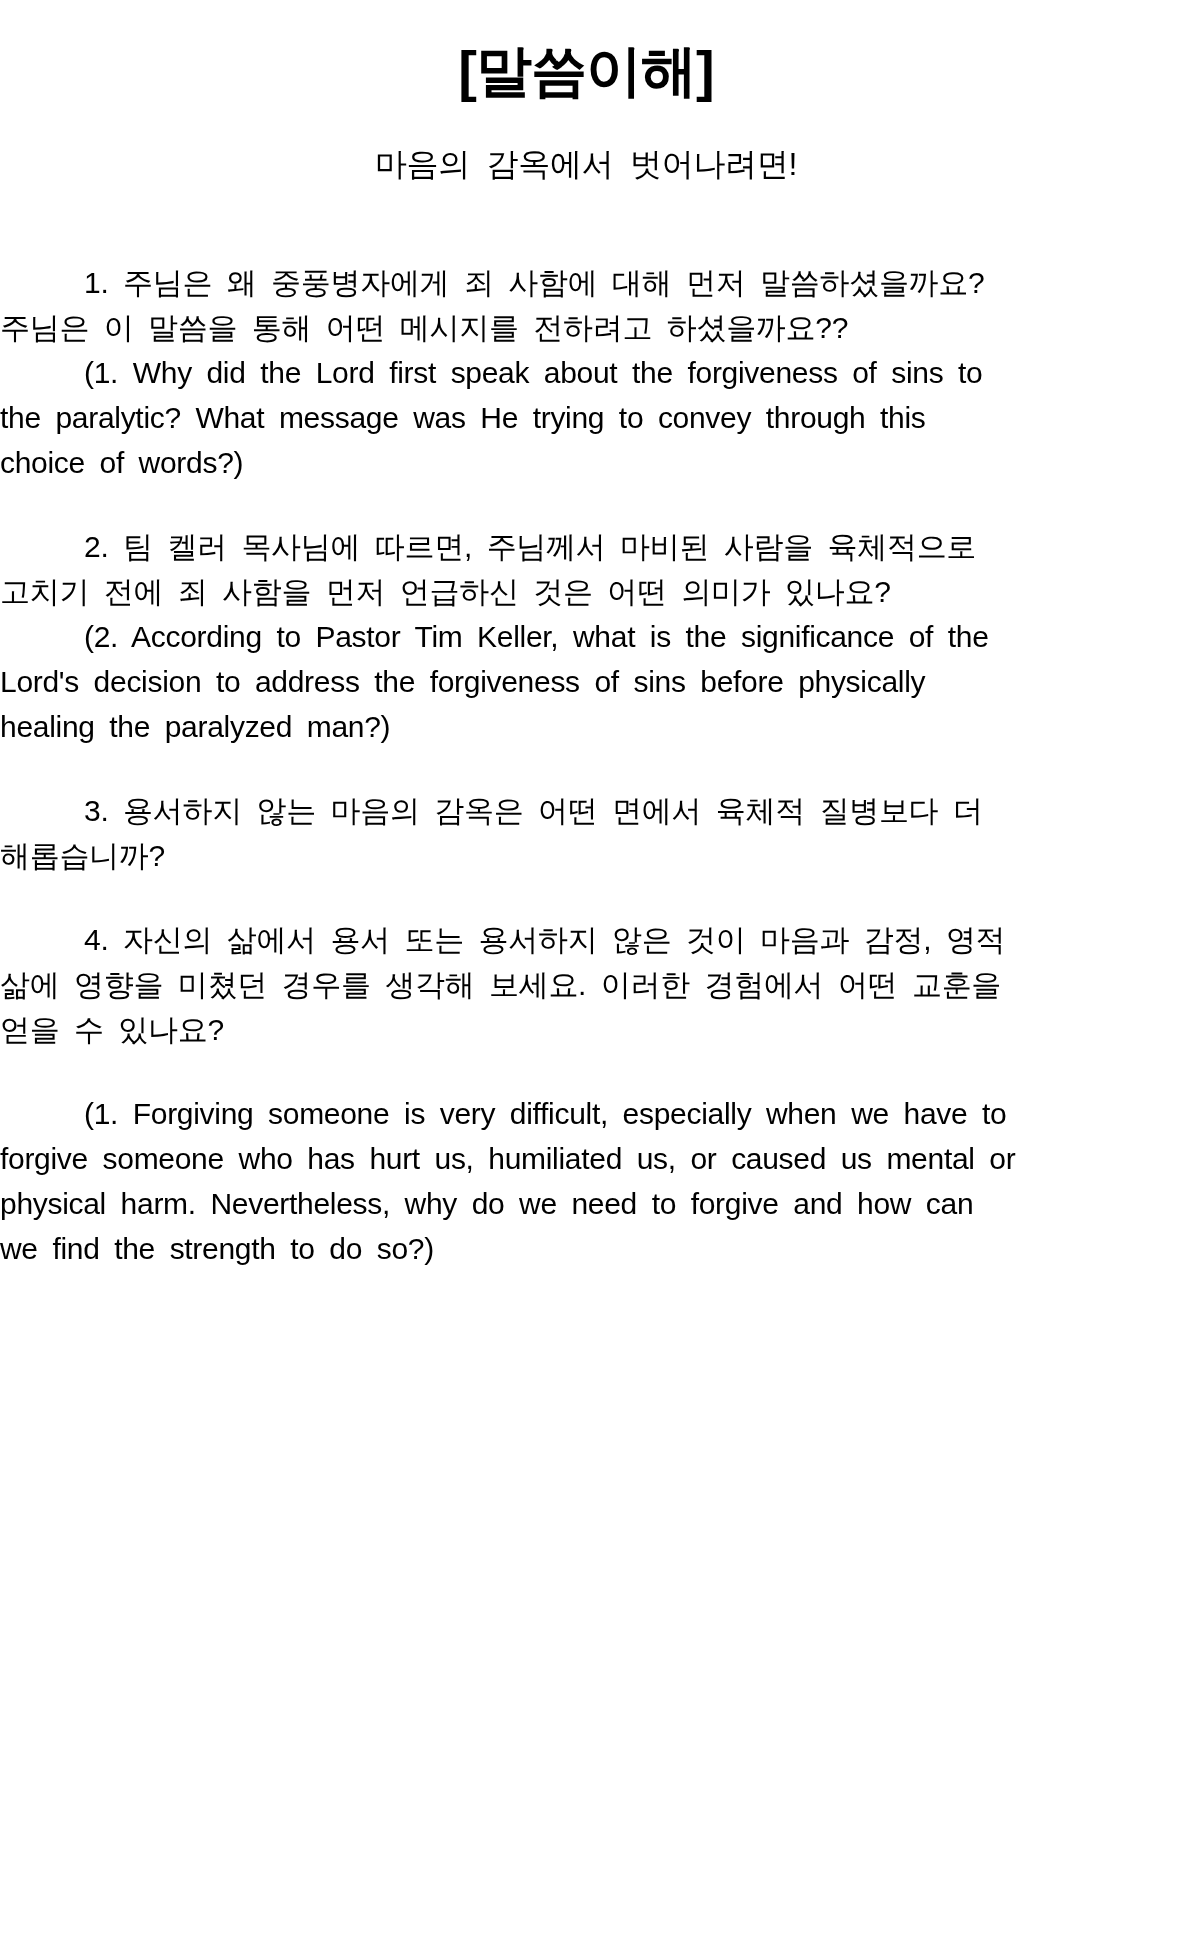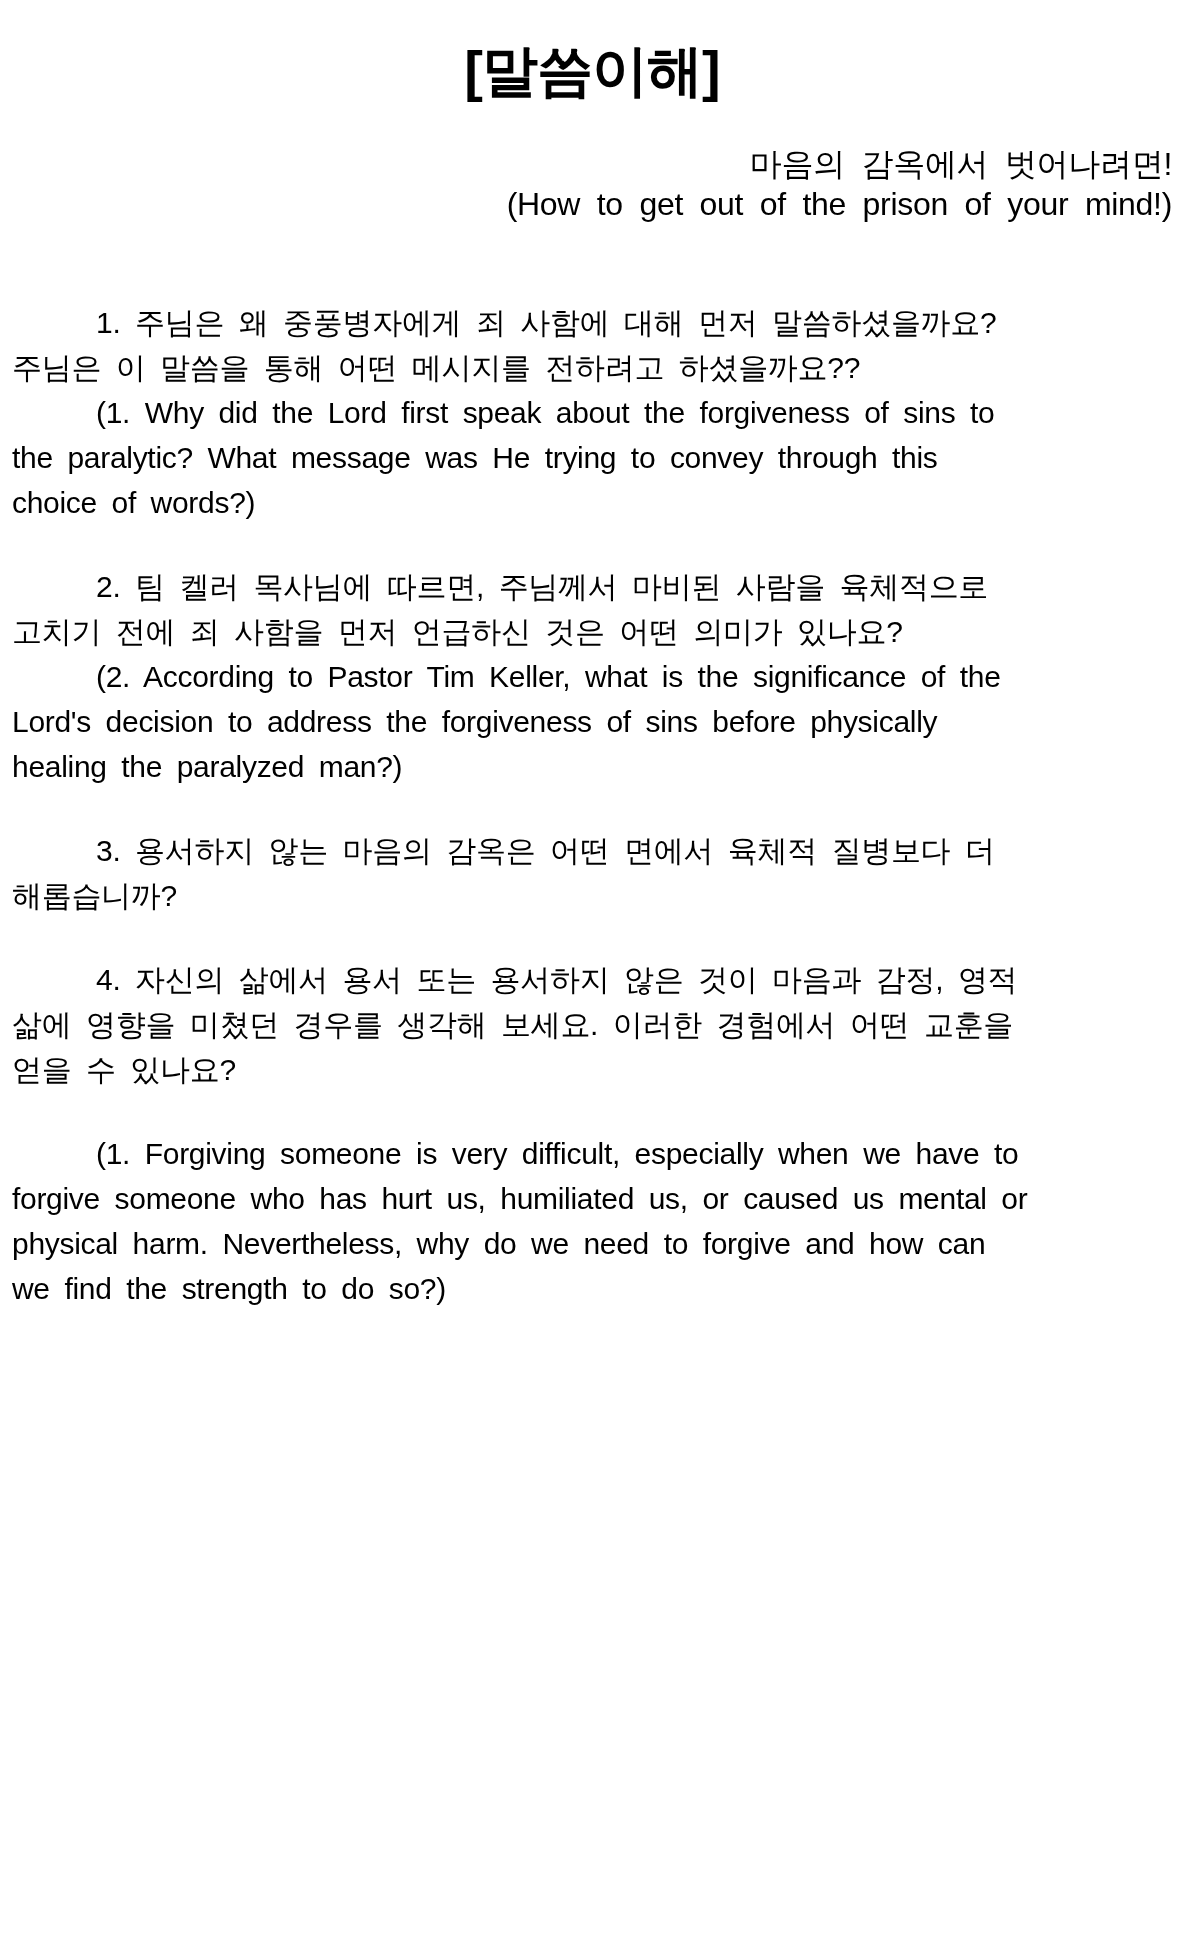--- a/index.html
+++ b/index.html
@@ -11,33 +11,33 @@
     width: 1188px;
     height: 1950px;
     overflow: hidden;
     color: #000000;
     font-family: "Liberation Sans", "DejaVu Sans", sans-serif;
   }
   .page {
     box-sizing: border-box;
     width: 1188px;
     height: 1950px;
-    padding: 42px 16px 0 12px;
+    padding: 42px 16px 0 0;
   }
   .title {
     margin: 0;
     text-align: center;
     font-size: 56px;
     line-height: 58px;
     font-weight: 900;
     letter-spacing: -1px;
   }
   .subtitle {
     margin-top: 44px;
-    text-align: right;
+    text-align: center;
     font-size: 32px;
     line-height: 40px;
     font-weight: 400;
     word-spacing: 0.25em;
     letter-spacing: -0.3px;
   }
   .questions {
     margin-top: 76px;
   }
   .question {
@@ -59,21 +59,20 @@
 </style>
 </head>
 <body>
 
 <div class="page">
 
   <h1 class="title">[말씀이해]</h1>
 
   <div class="subtitle">
     <div>마음의 감옥에서 벗어나려면!</div>
-    <div>(How to get out of the prison of your mind!)</div>
   </div>
 
   <div class="questions">
 
     <section class="question">
       <p class="q-text">1. 주님은 왜 중풍병자에게 죄 사함에 대해 먼저 말씀하셨을까요?
 주님은 이 말씀을 통해 어떤 메시지를 전하려고 하셨을까요??</p>
       <p class="q-text">(1. Why did the Lord first speak about the forgiveness of sins to
 the paralytic? What message was He trying to convey through this
 choice of words?)</p>

